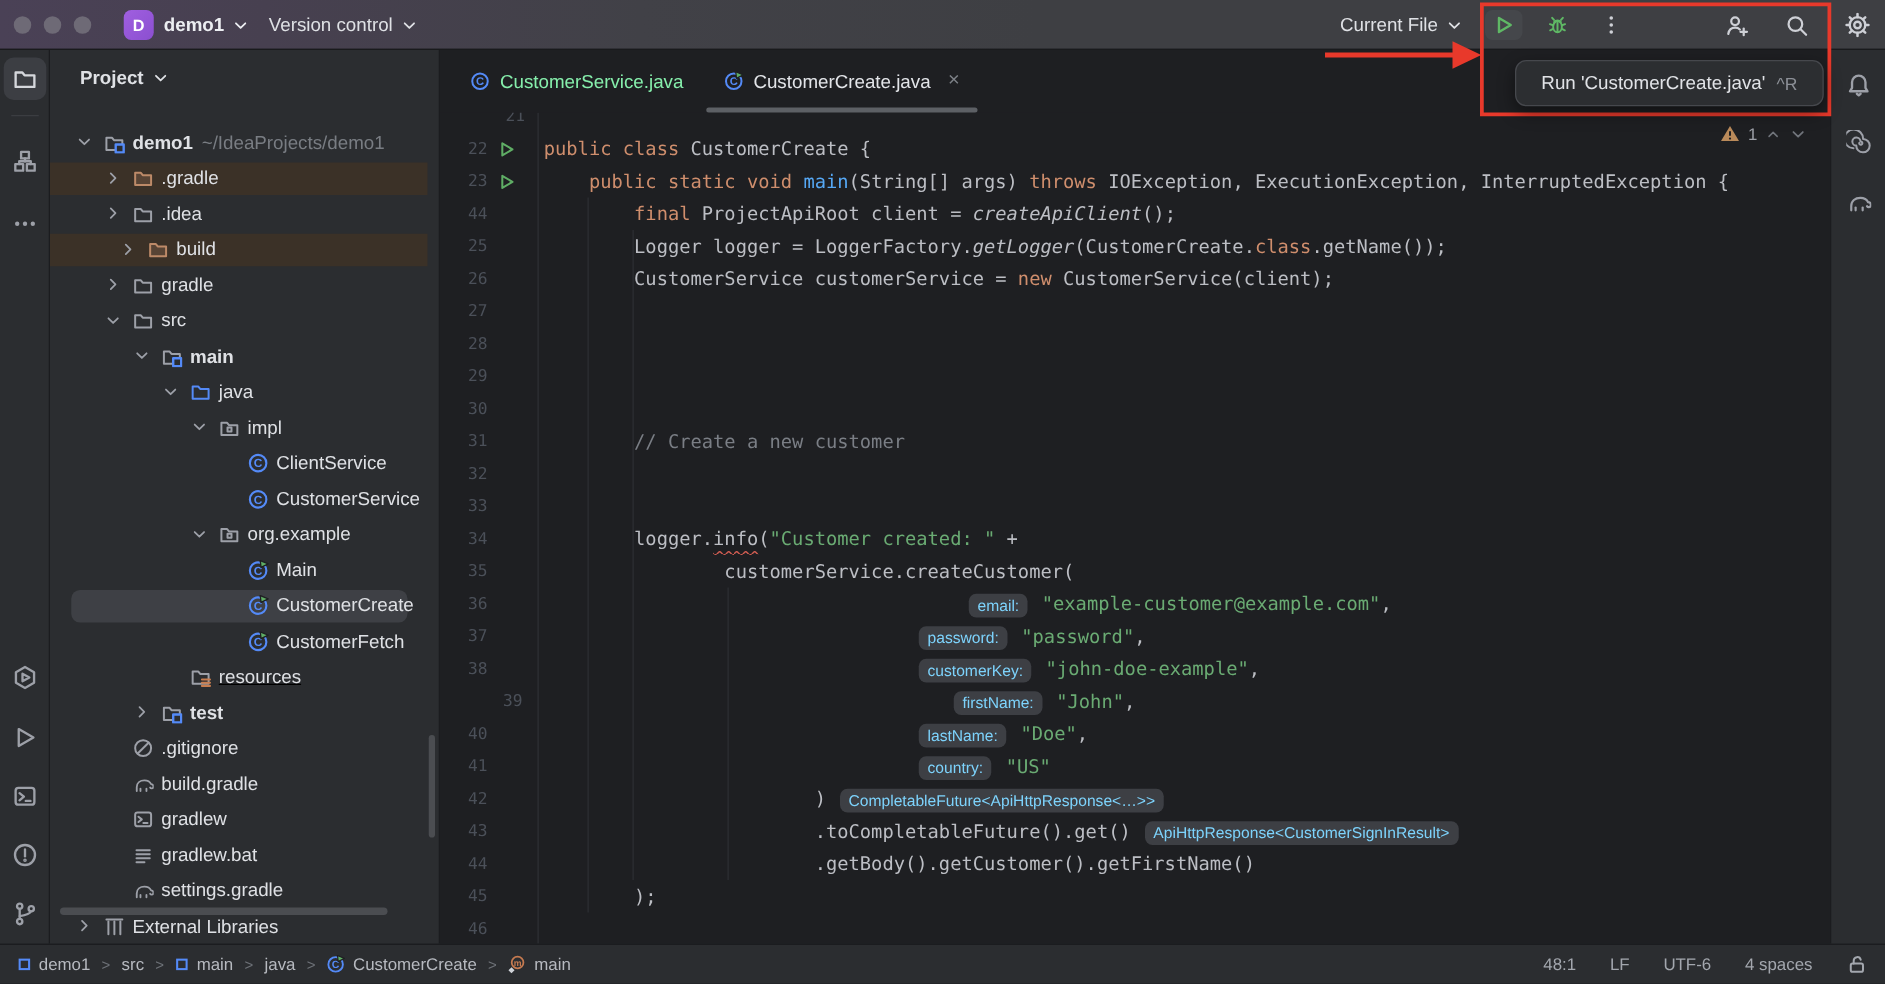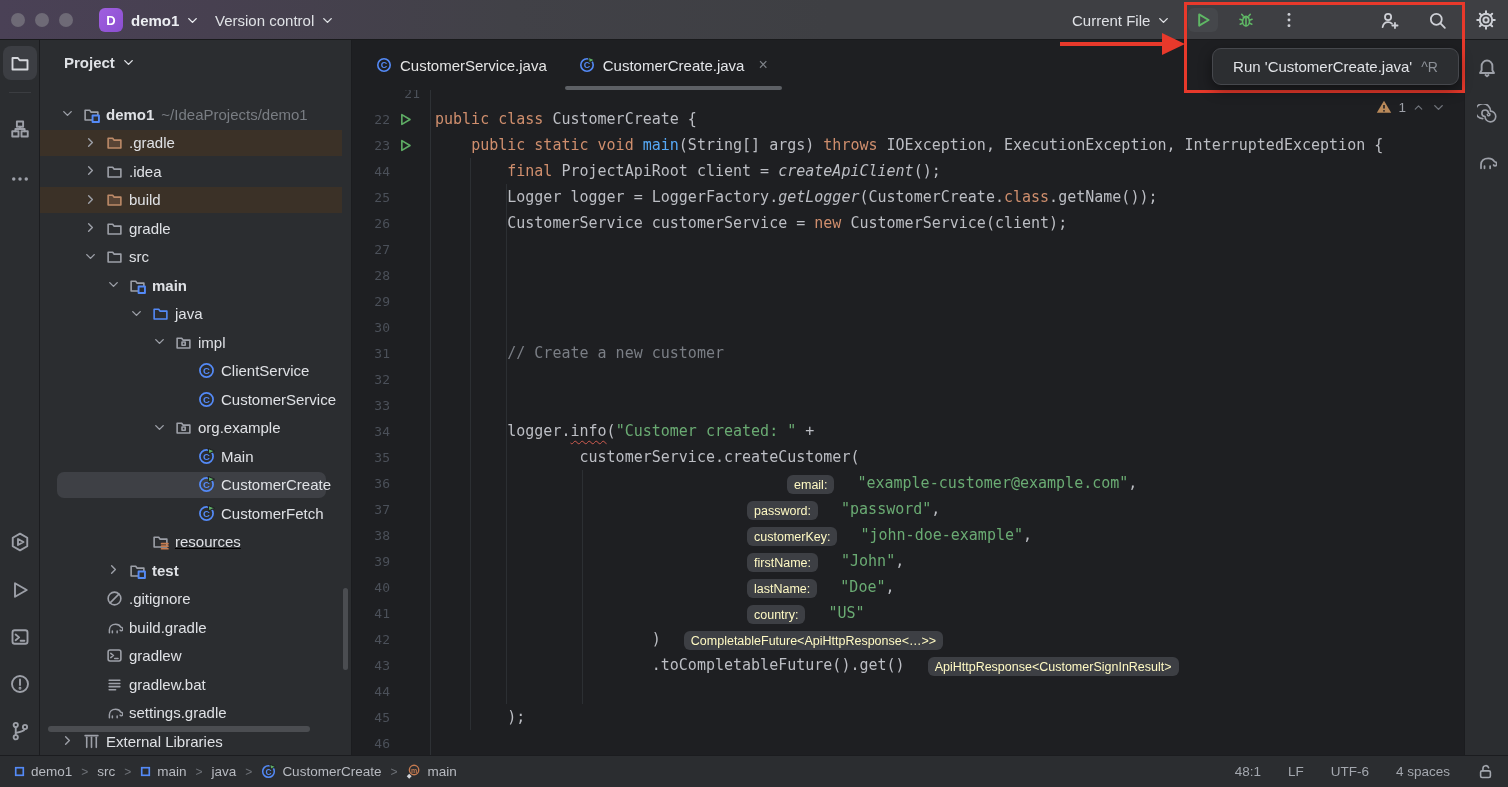--- a/index.html
+++ b/index.html
@@ -47,21 +47,21 @@
   .tlabel { color:#dfe1e5; font-size:15px; }
   .tlabel.b { font-weight:bold; }
   .tpath { color:#797d83; font-size:15px; margin-left:7px; }
   .sbar { position:absolute; background:#5c5f64; opacity:.65; border-radius:3px; z-index:3; }
 
   
   #editor { left:352px; top:0; width:1112px; height:715px; background:#1e1f22; }
   #tabbar { position:absolute; left:0; top:0; width:1112px; height:50px; background:#1e1f22; z-index:2;
     display:flex; align-items:stretch; padding-left:8px; }
   .tab { position:relative; display:flex; align-items:center; gap:8px; padding:0 16px; font-size:15px; }
-  .tab .lbl { color:#e5e5e5; }
+  .tab .lbl { color:#86efac; }
   .tab.active .lbl { color:#e3e5e9; }
   .tab.active::after { content:""; position:absolute; left:2px; right:2px; bottom:0; height:4px;
     background:#5d6065; border-radius:3px; }
   .tab .close { color:#7d8187; font-size:16px; margin-left:6px; line-height:1; }
 
   #warnwidget { position:absolute; top:59px; right:18px; display:flex; align-items:center; gap:6px;
     color:#9da0a8; font-size:13.5px; z-index:3; }
   #warnwidget .chv { color:#70747b; }
 
   #codearea { position:absolute; left:0; top:50px; width:1112px; height:665px; overflow:hidden; z-index:1; }
@@ -70,22 +70,22 @@
   .crow { position:absolute; left:0; width:1112px; height:26px; display:flex; align-items:center; }
   .ln { width:38px; text-align:right; color:#4b5059; font:13px "DejaVu Sans Mono", monospace; flex:none; }
   .gico { width:40px; padding-left:9px; flex:none; display:flex; align-items:center; }
   pre.code { font:15px "DejaVu Sans Mono", monospace; color:#bcbec4; white-space:pre; padding-left:5px; }
   .kw { color:#cf8e6d; }
   .decl { color:#56a8f5; }
   .it { font-style:italic; }
   .cmt { color:#7a7e85; }
   .str { color:#6aab73; }
   .err { text-decoration:underline wavy #cf5b50 1px; text-underline-offset:4px; }
-  .hint { font:12.5px "Liberation Sans", sans-serif; background:#3d3f44; color:#fef9c3;
-    padding:2.5px 7px; border-radius:6px; margin:0 14px; }
+  .hint { font:12.5px "Liberation Sans", sans-serif; background:#3d3f44; color:#7dd3fc;
+    padding:2.5px 7px; border-radius:6px; margin:0 2px; }
 
   #stripe-right { left:1464px; top:0; width:44px; height:715px; background:#2b2d30; border-left:1px solid #1b1c1f; }
   .rs-btn { position:absolute; left:11px; width:22px; height:22px; color:#9da0a8; display:flex;
     align-items:center; justify-content:center; }
 
   
   #statusbar { left:0; top:755px; width:1508px; height:32px; background:#2b2d30; border-top:1px solid #1b1c1f;
     display:flex; align-items:center; justify-content:space-between; padding:0 14px; z-index:5; }
   #crumbs { display:flex; align-items:center; gap:9px; }
   .crumb { display:flex; align-items:center; gap:6px; color:#b7bac0; font-size:13.5px; }
@@ -321,21 +321,21 @@
               <span class="ticon" style="color: rgb(157, 160, 168);">
                 <svg width="17" height="17" viewBox="0 0 16 16" fill="none" stroke="currentColor" stroke-width="1.5" stroke-linecap="round" stroke-linejoin="round">
                   <path d="M2 4h4.3l1.4 1.8H14v7.4H2z"></path>
                 </svg>
               </span>
               <span class="tlabel">.idea</span>
             </div>
           </div>
           <div class="trow excluded">
             <div class="hl"></div>
-            <div class="tcell" style="padding-left: 43px; align-items: center;">
+            <div class="tcell" style="padding-left: 55px; align-items: center;">
               <span class="chev"><svg width="15" height="15" viewBox="0 0 16 16" fill="none" stroke="currentColor" stroke-width="1.5" stroke-linecap="round" stroke-linejoin="round">
                   <polyline points="6,4 10,8 6,12"></polyline>
                 </svg></span>
               <span class="ticon" style="color: rgb(157, 160, 168);">
                 <svg width="17" height="17" viewBox="0 0 16 16" fill="rgba(189,138,104,.22)" stroke="#bd8a68" stroke-width="1.5" stroke-linejoin="round">
                   <path d="M2 4h4.3l1.4 1.8H14v7.4H2z"></path>
                 </svg>
               </span>
               <span class="tlabel">build</span>
             </div>
@@ -759,21 +759,21 @@
             <div class="crow" style="top: 406px;">
               <span class="ln">37</span>
               <span class="gico"></span>
               <pre class="code"><span>                                 </span><span class="hint">password:</span><span class="str"> "password"</span><span>,</span></pre>
             </div>
             <div class="crow" style="top: 432px;">
               <span class="ln">38</span>
               <span class="gico"></span>
               <pre class="code"><span>                                 </span><span class="hint">customerKey:</span><span class="str"> "john-doe-example"</span><span>,</span></pre>
             </div>
-            <div class="crow" style="top: 458px;">
+            <div class="crow" style="top: 458px; padding-left: 28px;">
               <span class="ln">39</span>
               <span class="gico"></span>
               <pre class="code"><span>                                 </span><span class="hint">firstName:</span><span class="str"> "John"</span><span>,</span></pre>
             </div>
             <div class="crow" style="top: 484px;">
               <span class="ln">40</span>
               <span class="gico"></span>
               <pre class="code"><span>                                 </span><span class="hint">lastName:</span><span class="str"> "Doe"</span><span>,</span></pre>
             </div>
             <div class="crow" style="top: 510px;">
@@ -787,20 +787,21 @@
               <pre class="code"><span>                        ) </span><span class="hint">CompletableFuture&lt;ApiHttpResponse&lt;…&gt;&gt;</span></pre>
             </div>
             <div class="crow" style="top: 562px;">
               <span class="ln">43</span>
               <span class="gico"></span>
               <pre class="code"><span>                        .toCompletableFuture().get() </span><span class="hint">ApiHttpResponse&lt;CustomerSignInResult&gt;</span></pre>
             </div>
             <div class="crow" style="top: 588px;">
               <span class="ln">44</span>
               <span class="gico"></span>
+              <pre class="code"><span>                        .getBody().getCustomer().getFirstName()</span></pre>
             </div>
             <div class="crow" style="top: 614px;">
               <span class="ln">45</span>
               <span class="gico"></span>
               <pre class="code"><span>        );</span></pre>
             </div>
             <div class="crow" style="top: 640px;">
               <span class="ln">46</span>
               <span class="gico"></span>
               <pre class="code"></pre>

